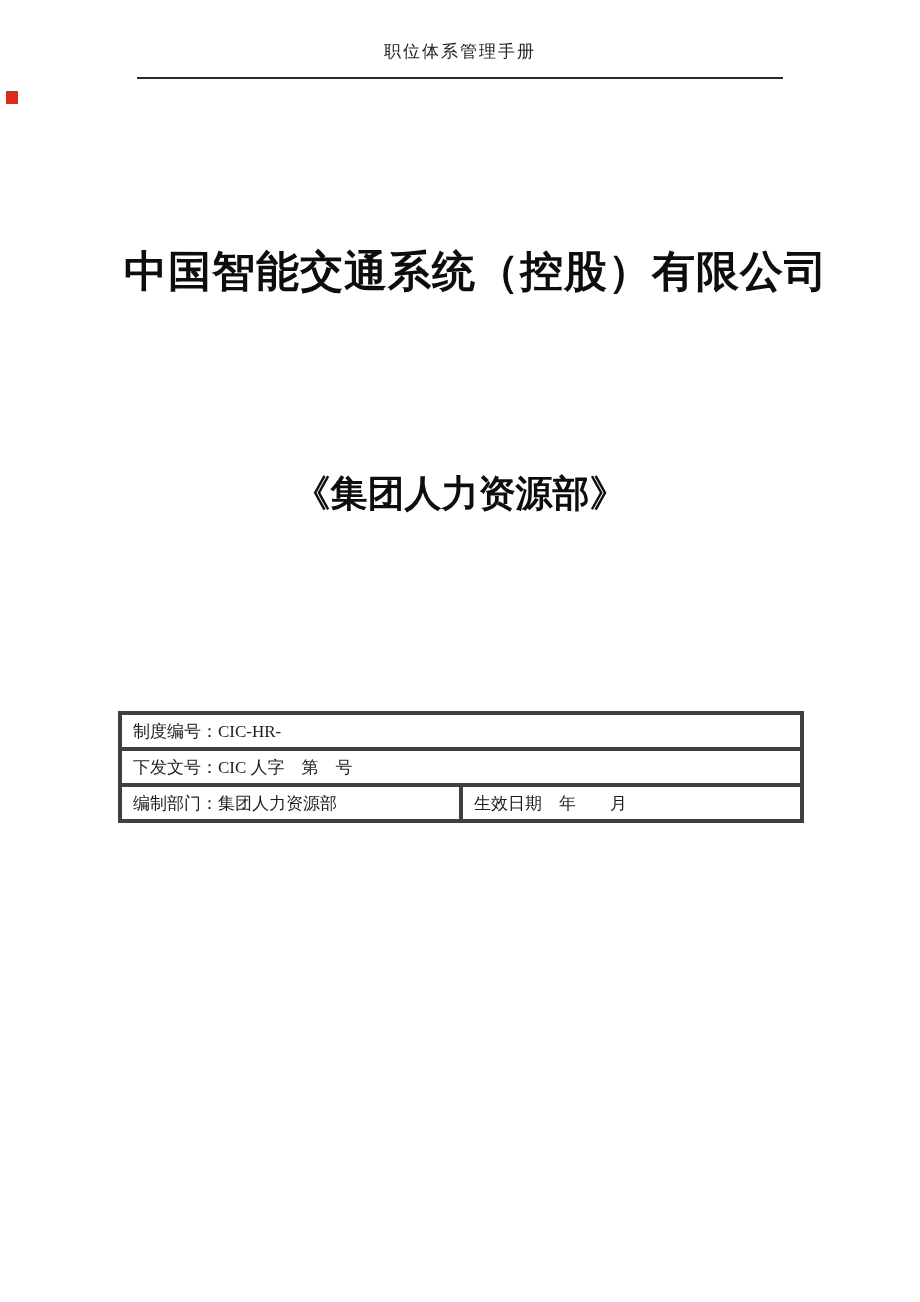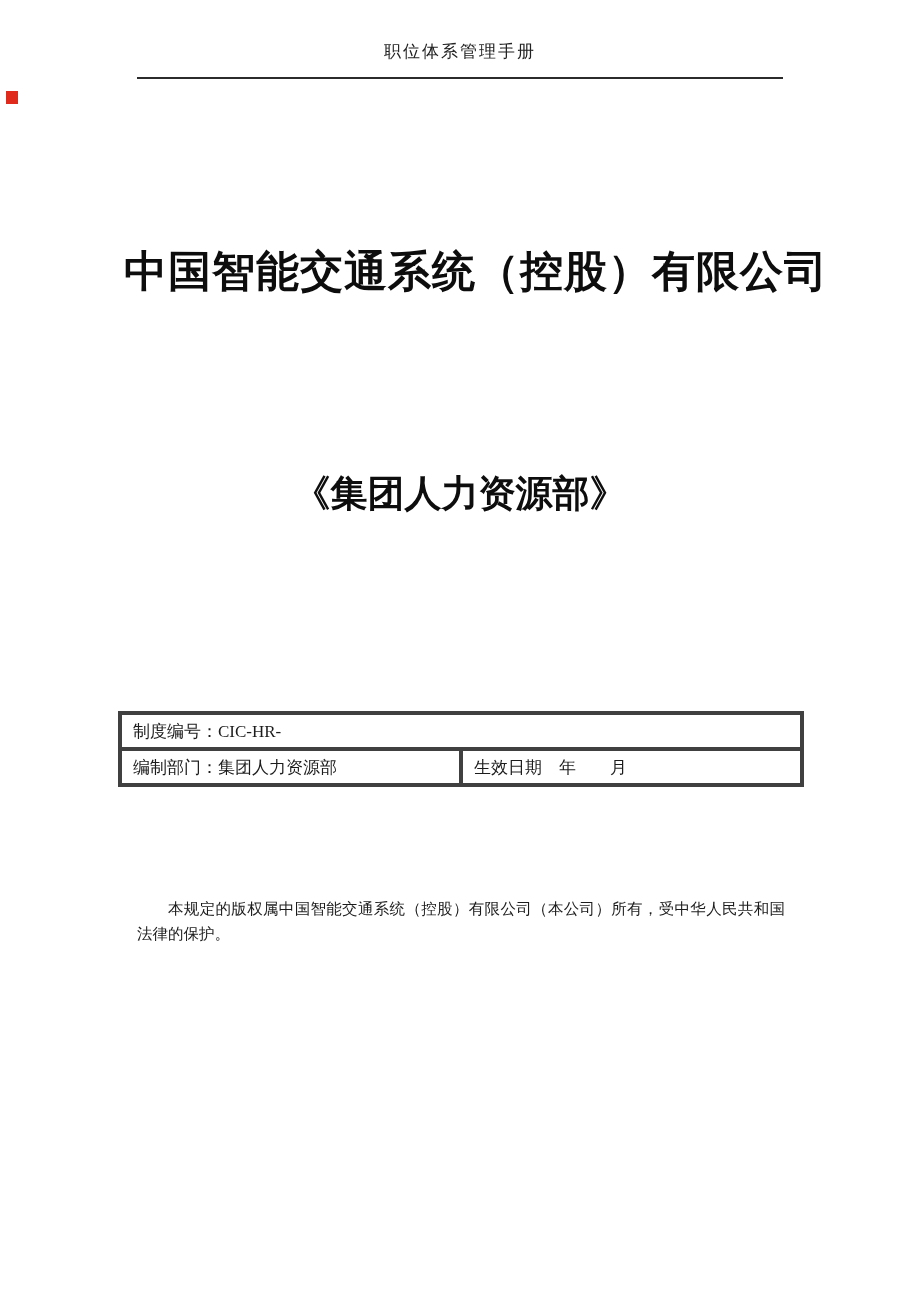--- a/index.html
+++ b/index.html
@@ -118,23 +118,25 @@
   <h1 class="company-title">中国智能交通系统（控股）有限公司</h1>
 
   <h2 class="manual-title">《集团人力资源部》</h2>
 
   <table class="info-table">
     <tbody>
       <tr>
         <td colspan="2">制度编号：CIC-HR-</td>
       </tr>
       <tr>
+        <td colspan="2">下发文号：CIC 人字　第　号</td>
+      </tr>
+      <tr>
         <td class="col-left">编制部门：集团人力资源部</td>
         <td>生效日期　年　　月</td>
       </tr>
     </tbody>
   </table>
 
   <section class="ownership">
-    <p class="ownership-paragraph">本规定的版权属中国智能交通系统（控股）有限公司（本公司）所有，受中华人民共和国法律的保护。</p>
   </section>
 
 </div>
 
 </body></html>

